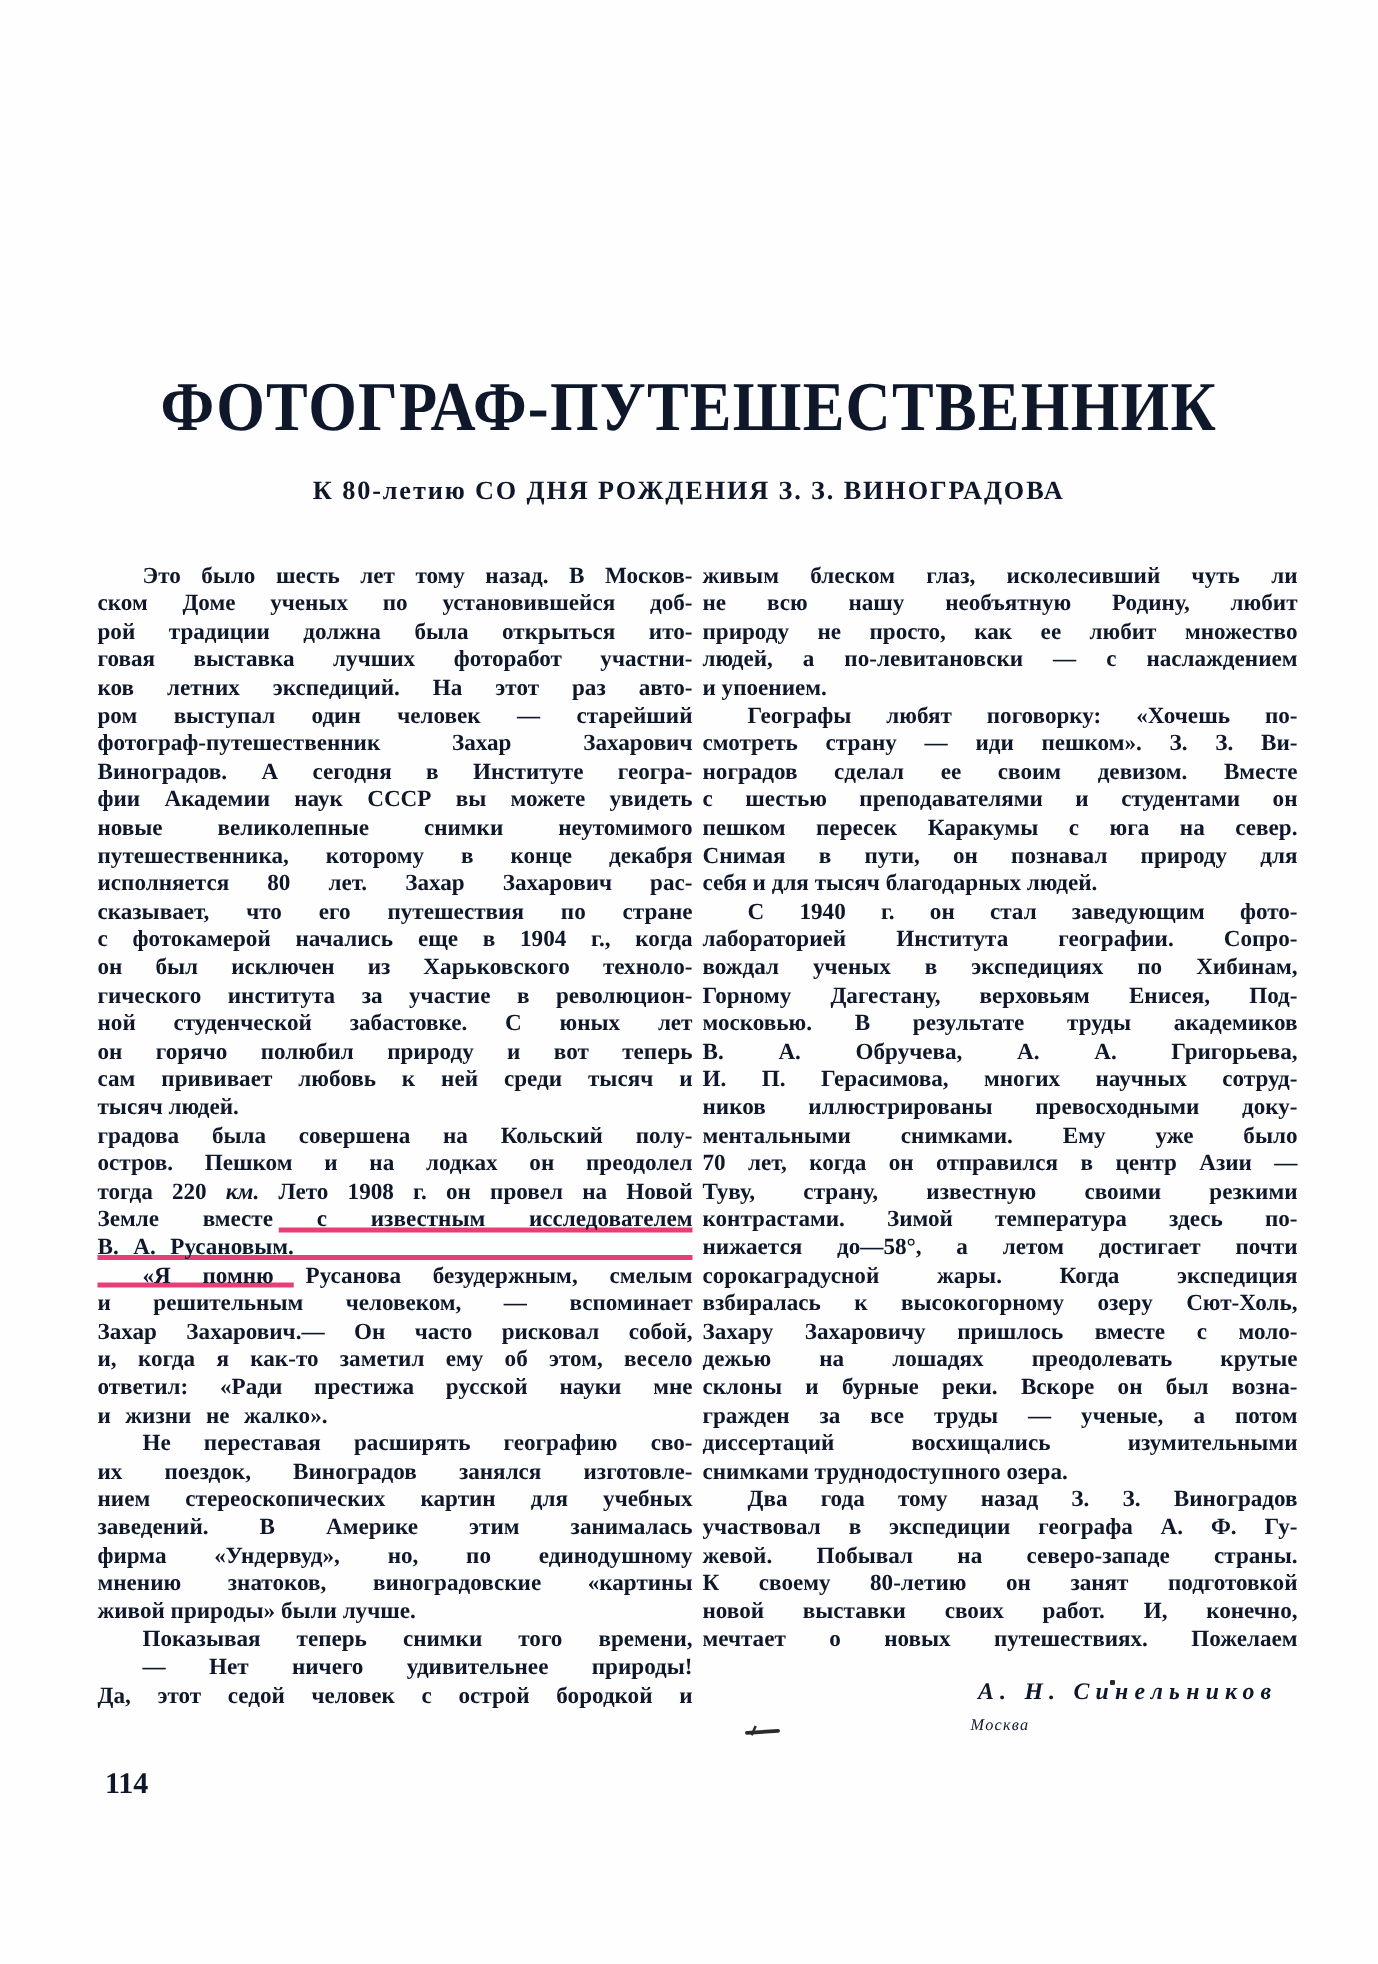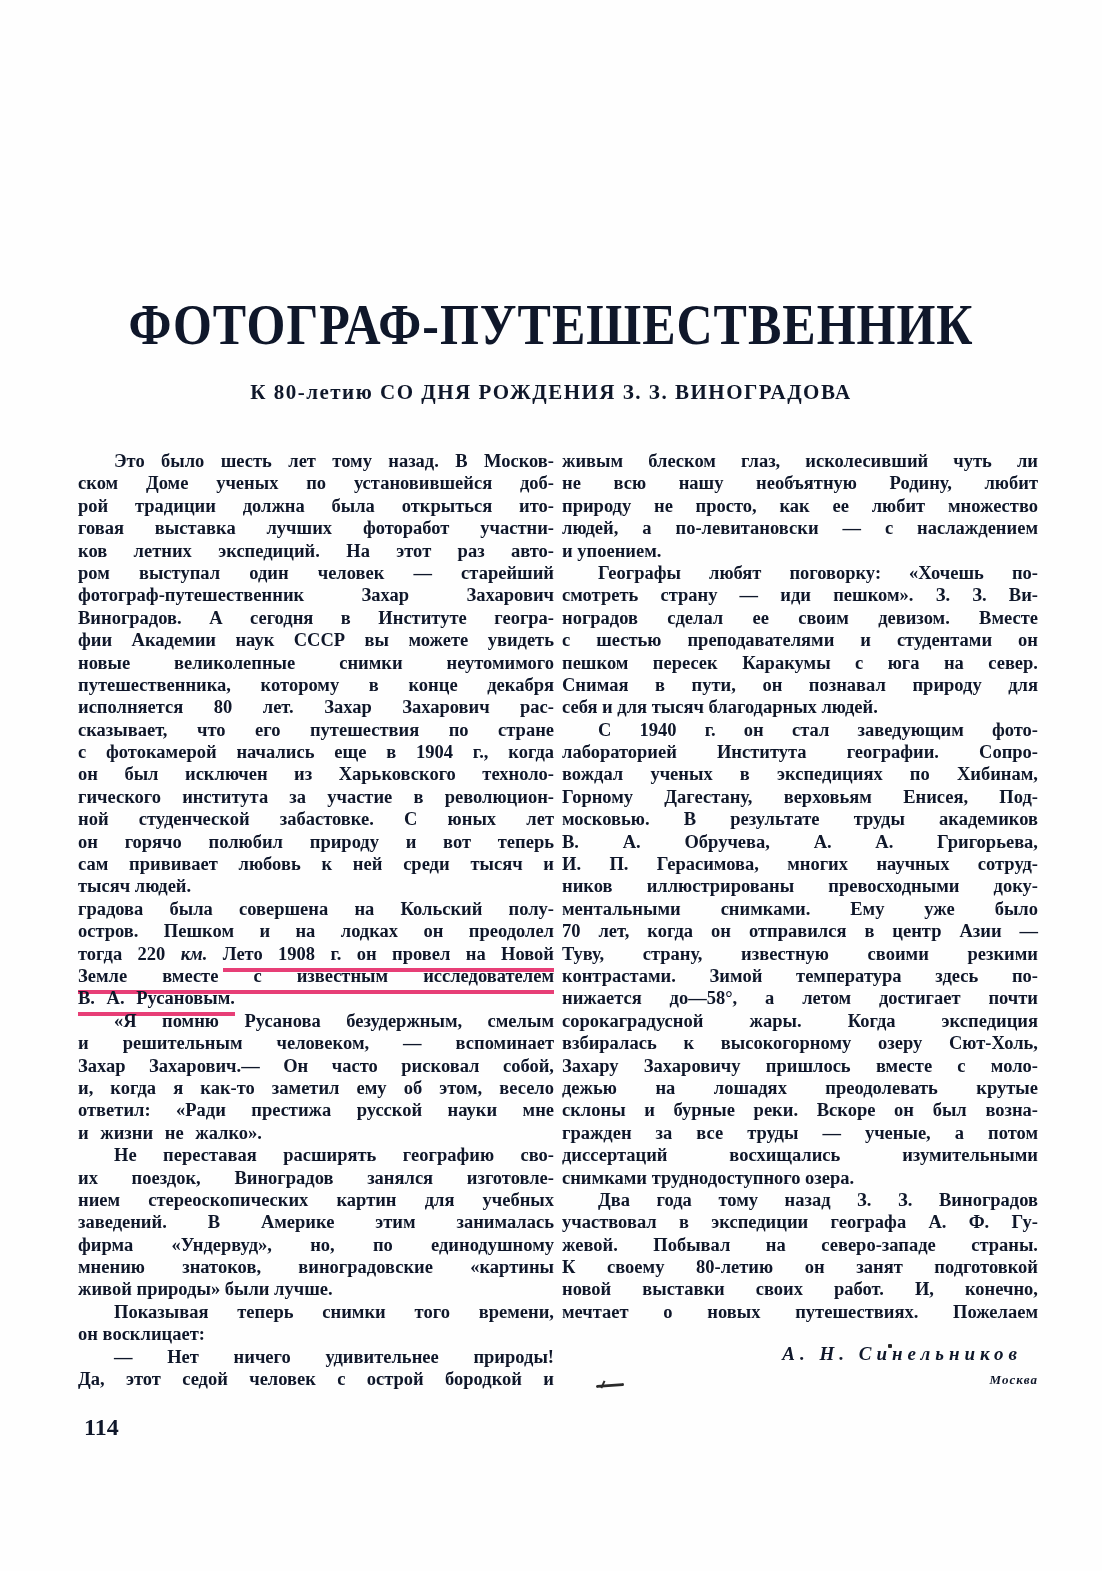--- a/index.html
+++ b/index.html
@@ -38,33 +38,33 @@
     text-align-last:justify;
     height:22.4px;
     white-space:nowrap;
   }
   .line.ind { text-indent:36px; }
   .line.end { text-align-last:left; }
   .line.wide { word-spacing:7px; }
   .seg-i { font-style:italic; }
   .seg-u {
     border-bottom:4px solid var(--accent, #e73e76);
-    padding-bottom:4px;
+    padding-bottom:18px;
   }
   .signature {
     margin-top:20px;
     text-align:right; padding-right:16px;
     font-style:italic; font-weight:bold;
     font-size:19px; letter-spacing:5px;
     height:24px;
   }
   .place {
     margin-top:2px;
-    text-align:right; padding-right:0px;
-    font-style:italic; font-weight:bold;
+    text-align:center; padding-right:0px;
+    font-style:italic; font-weight:normal;
     font-size:13px; letter-spacing:1px;
   }
   .page-number {
     position:absolute; left:84px; top:1414px;
     font-size:24px; font-weight:bold;
   }
   .stray-dash {
     position:absolute; left:596px; top:1384px;
     width:28px; height:3px; background:#2a2a2a;
     transform:rotate(-4deg); border-radius:2px;
@@ -121,21 +121,20 @@
         <div class="line"><span>ответил: «Ради престижа русской науки мне</span></div>
         <div class="line end wide"><span>и жизни не жалко».</span></div>
         <div class="line ind"><span>Не переставая расширять географию сво-</span></div>
         <div class="line"><span>их поездок, Виноградов занялся изготовле-</span></div>
         <div class="line"><span>нием стереоскопических картин для учебных</span></div>
         <div class="line"><span>заведений. В Америке этим занималась</span></div>
         <div class="line"><span>фирма «Ундервуд», но, по единодушному</span></div>
         <div class="line"><span>мнению знатоков, виноградовские «картины</span></div>
         <div class="line end"><span>живой природы» были лучше.</span></div>
         <div class="line ind"><span>Показывая теперь снимки того времени,</span></div>
-        <div class="line end"><span>он восклицает:</span></div>
         <div class="line ind"><span>— Нет ничего удивительнее природы!</span></div>
         <div class="line"><span>Да, этот седой человек с острой бородкой и</span></div>
       </div>
     <div class="col">
 
     <div class="line"><span>живым блеском глаз, исколесивший чуть ли</span></div>
         <div class="line"><span>не всю нашу необъятную Родину, любит</span></div>
         <div class="line"><span>природу не просто, как ее любит множество</span></div>
         <div class="line"><span>людей, а по-левитановски — с наслаждением</span></div>
         <div class="line end"><span>и упоением.</span></div>

